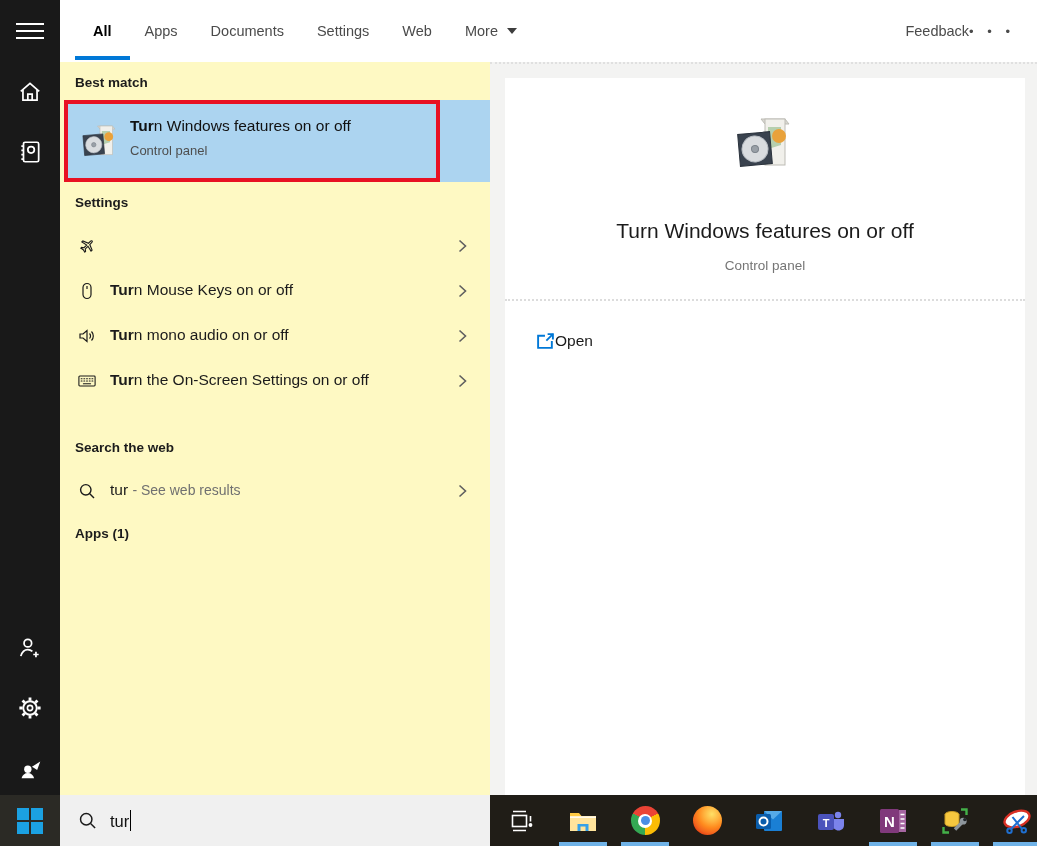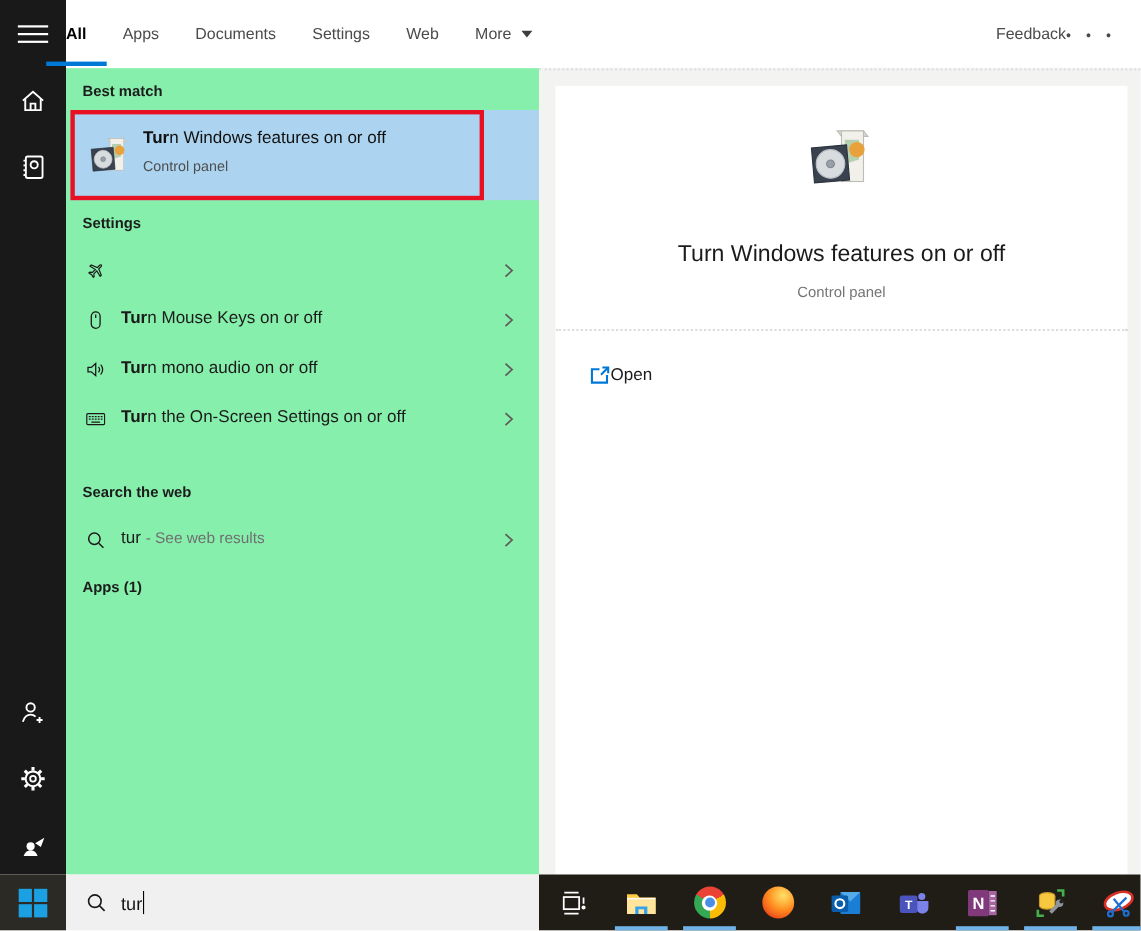--- a/index.html
+++ b/index.html
@@ -10,31 +10,31 @@
   .rail { position:absolute; left:0; top:0; width:60px; height:795px; background:#191919; }
   .rail-btn { position:absolute; left:0; width:60px; height:40px; display:flex; align-items:center; justify-content:center; cursor:pointer; }
   .rail-btn svg { display:block; }
 
   
   .start-btn { position:absolute; left:0; top:795px; width:60px; height:51px; background:#2b2a25; display:flex; align-items:center; justify-content:center; }
   .win-logo { width:26px; height:26px; display:grid; grid-template-columns:12px 12px; grid-template-rows:12px 12px; gap:2px; }
   .win-logo span { background:#1ba1e2; }
 
   
-  .topbar { position:absolute; left:60px; top:0; width:977px; height:62px; background:#fff; display:flex; align-items:center; }
+  .topbar { position:absolute; left:60px; top:0; width:977px; height:62px; background:#fff; display:flex; align-items:center; padding-left:33px; }
   .tab { position:relative; height:62px; display:flex; align-items:center; font-size:14.5px; color:#4b4b4b; margin-right:33px; cursor:pointer; white-space:nowrap; }
   .tab.active { color:#000; font-weight:bold; }
   .tab.active::after { content:""; position:absolute; left:-18px; right:-18px; bottom:2px; height:4px; background:#0078d7; }
   .more-arrow { width:0; height:0; border-left:5px solid transparent; border-right:5px solid transparent; border-top:6px solid #3d3d3d; margin-left:9px; }
   .topbar-spacer { flex:1; }
   .feedback { font-size:14.5px; color:#4b4b4b; cursor:pointer; }
   .dots { font-size:13px; color:#4b4b4b; letter-spacing:5px; margin-right:22px; cursor:pointer; }
 
   
-  .left-panel { position:absolute; left:60px; top:62px; width:430px; height:733px; background:#86efac; }
+  .left-panel { position:absolute; left:60px; top:62px; width:430px; height:733px; background:#fef9c3; }
   .sec-header { position:absolute; left:15px; font-size:13.5px; font-weight:bold; color:#1c1c1c; }
 
   .best-row { position:absolute; left:4px; top:38px; width:426px; height:82px; background:#acd4f0; cursor:pointer; }
   .annotation { position:absolute; left:0; top:0; width:376px; height:82px; border:4px solid #e81123; pointer-events:none; }
   .best-icon { position:absolute; left:16px; top:21px; width:40px; height:40px; }
   .best-text { position:absolute; left:66px; top:17px; }
   .best-title { font-size:15.5px; color:#111; }
   .best-sub { font-size:13px; color:#4e4e4e; margin-top:8px; }
 
   .list { position:absolute; left:0; width:430px; }

